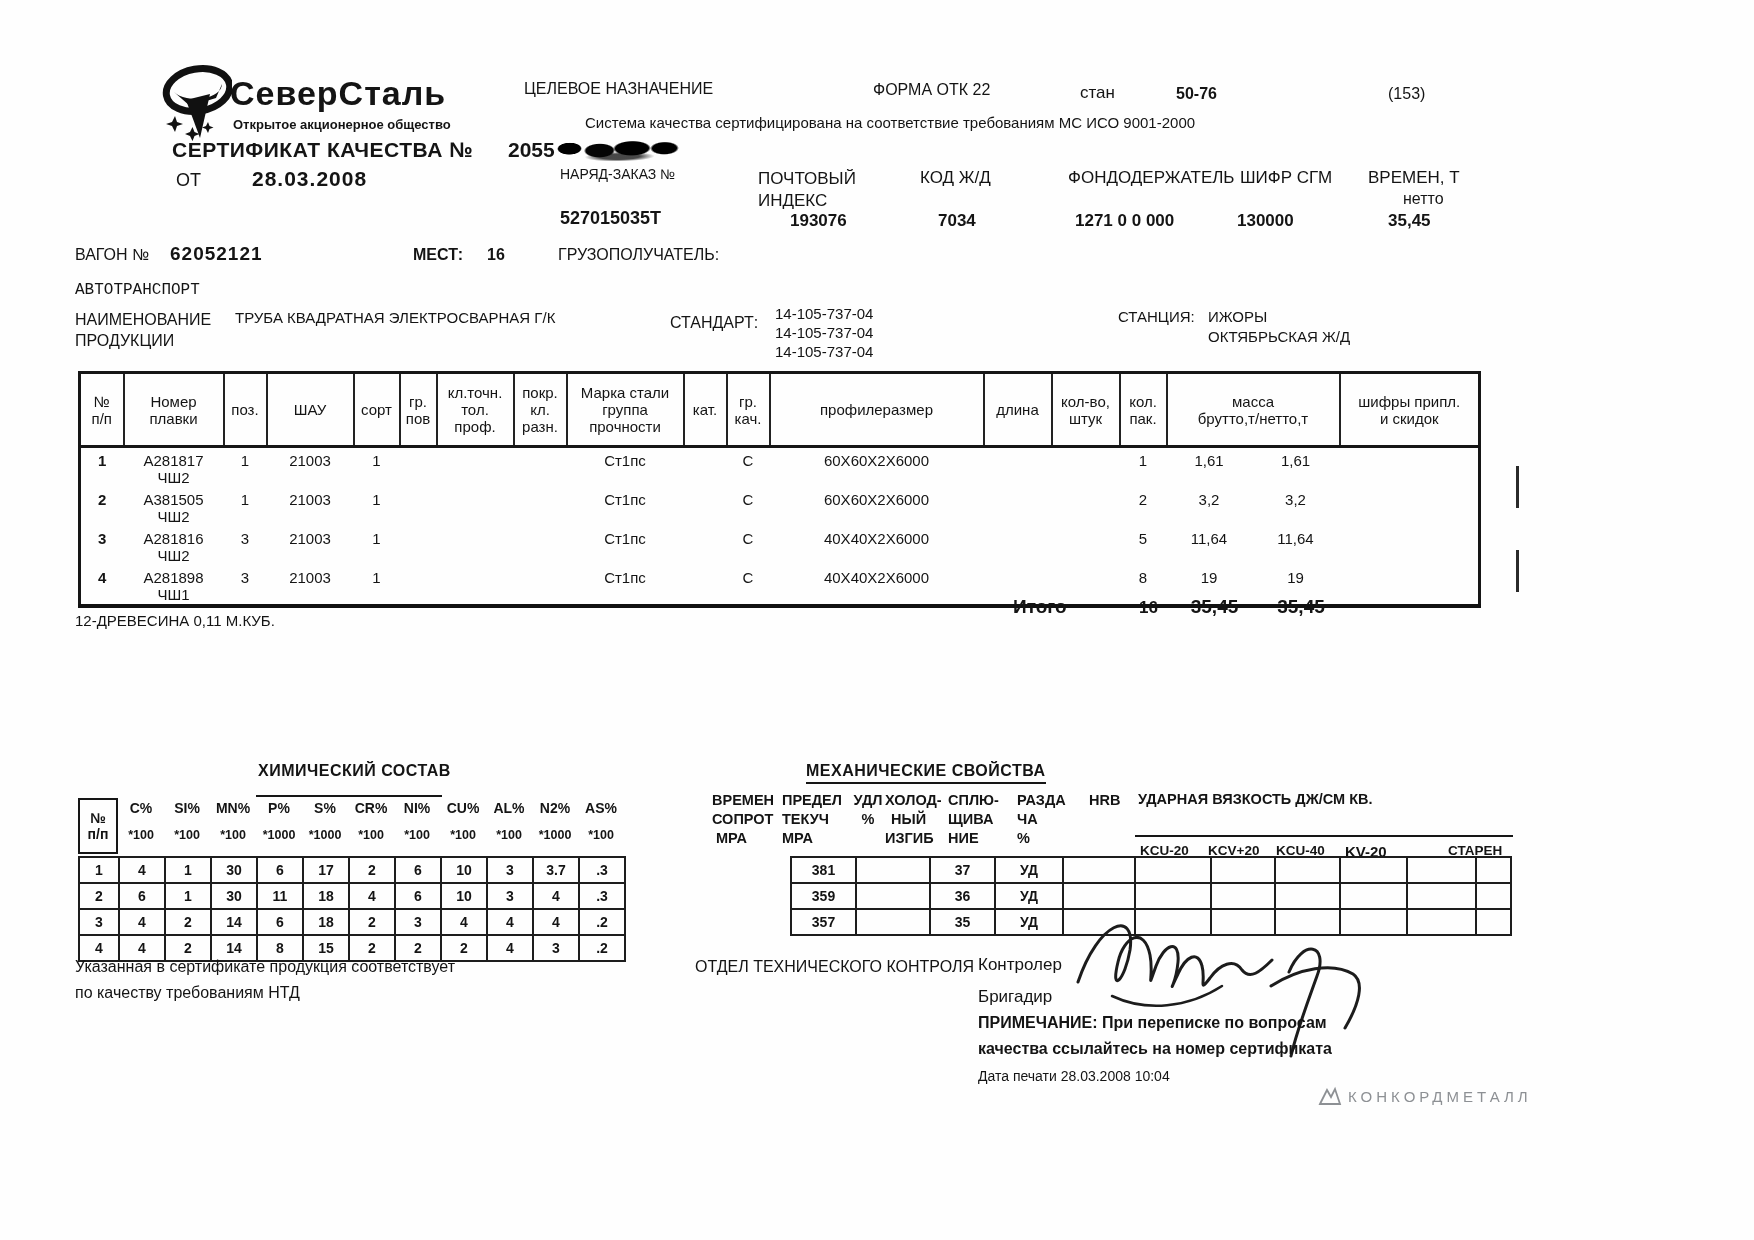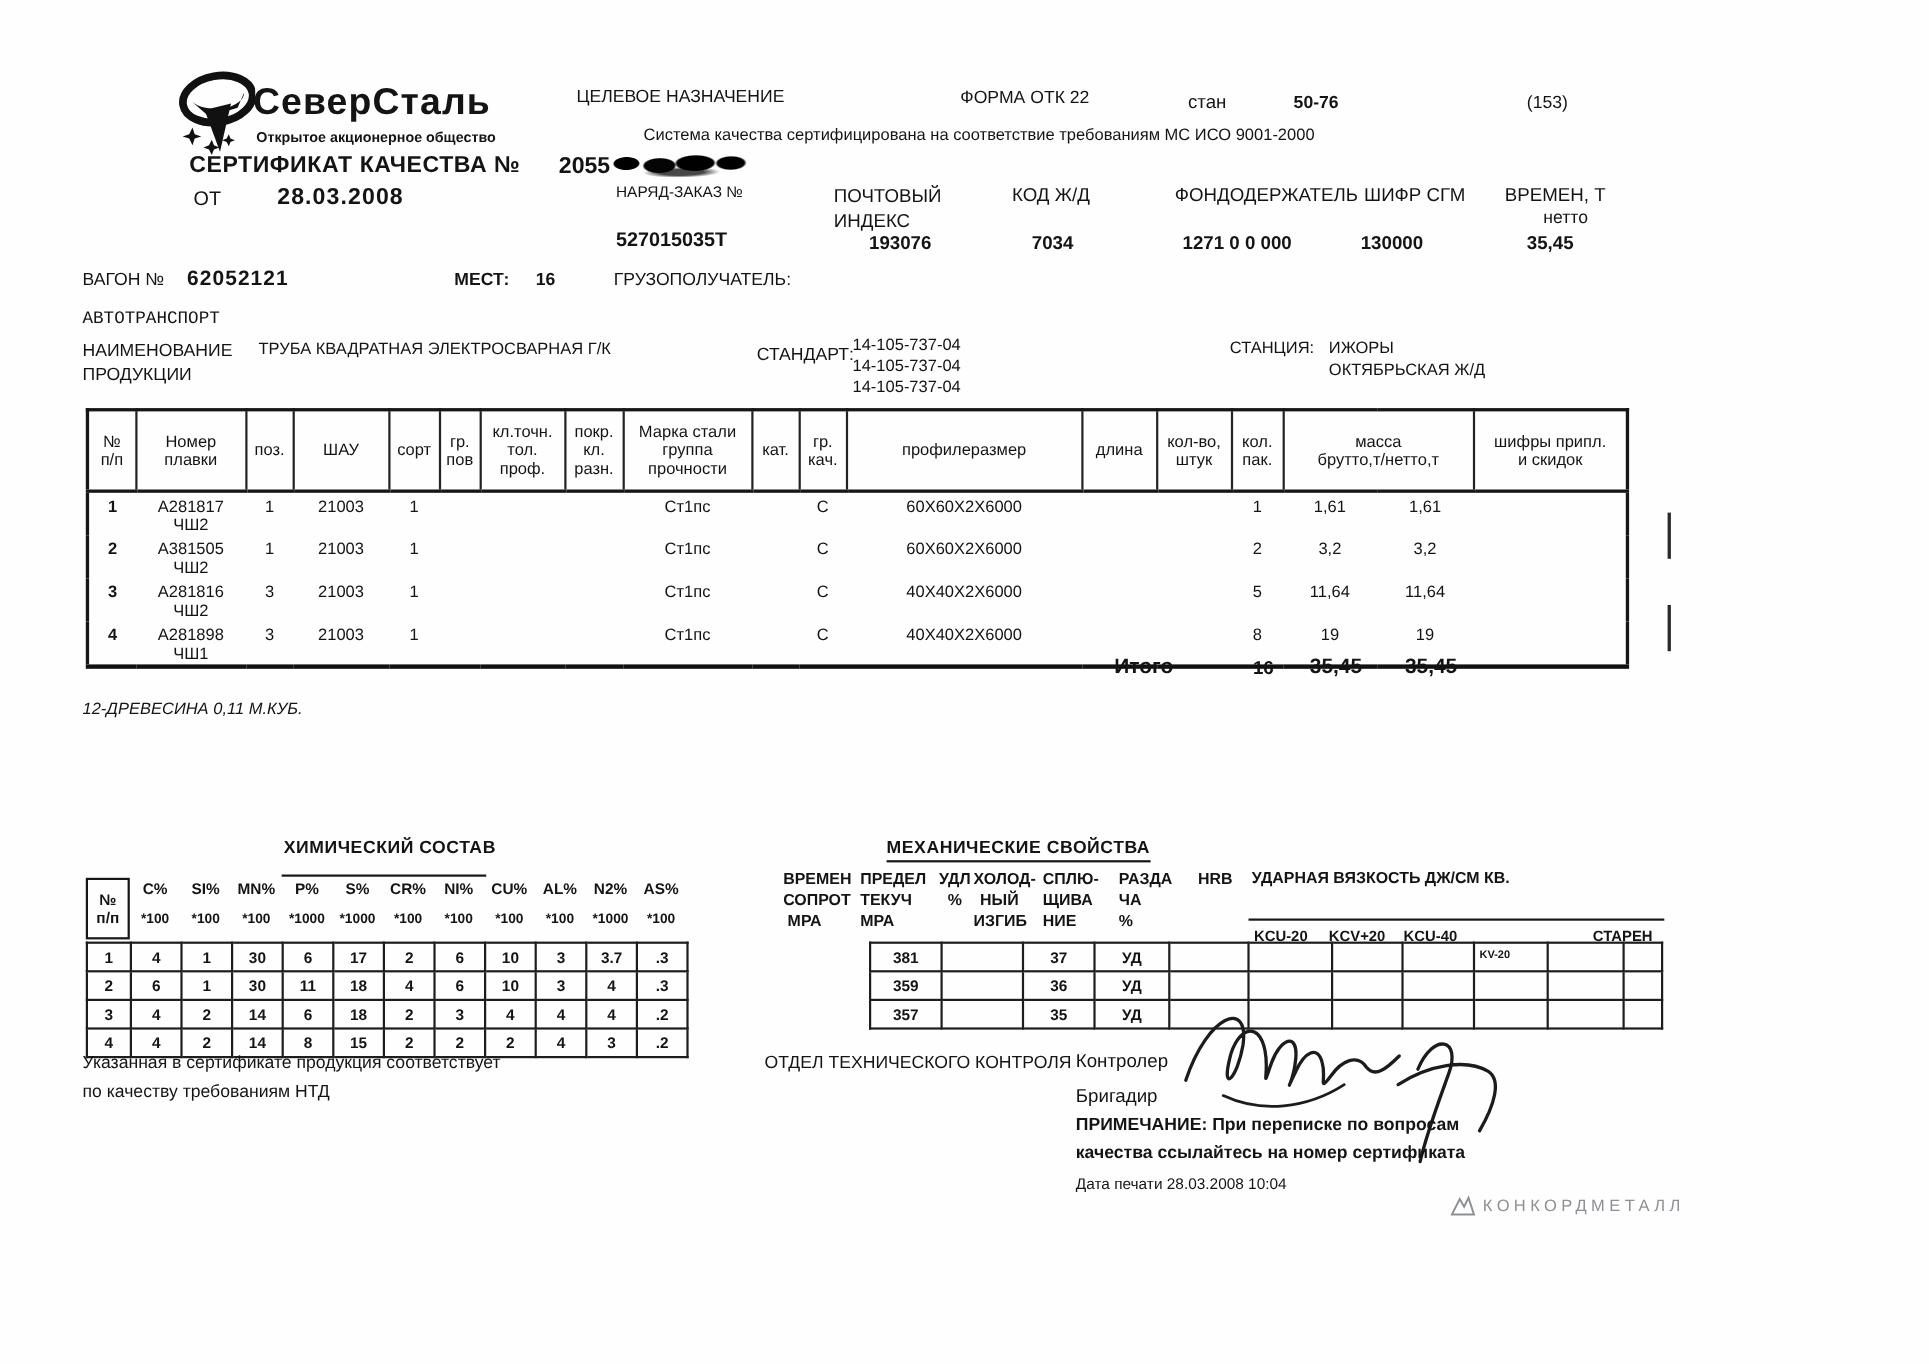--- a/index.html
+++ b/index.html
@@ -84,21 +84,21 @@
 
   <div class="abs t16" style="left:75px;top:246px;">ВАГОН №</div>
   <div class="abs b t19" style="left:170px;top:243px;letter-spacing:1px;">62052121</div>
   <div class="abs b t16" style="left:413px;top:246px;">МЕСТ:</div>
   <div class="abs b t16" style="left:487px;top:246px;">16</div>
   <div class="abs t16" style="left:558px;top:246px;">ГРУЗОПОЛУЧАТЕЛЬ:</div>
   <div class="abs t16" style="left:75px;top:281px;font-family:Liberation Mono, monospace;">АВТОТРАНСПОРТ</div>
   <div class="abs t16 pre" style="left:75px;top:309px;line-height:21px;">НАИМЕНОВАНИЕ
 ПРОДУКЦИИ</div>
   <div class="abs t15" style="left:235px;top:309px;">ТРУБА КВАДРАТНАЯ ЭЛЕКТРОСВАРНАЯ Г/К</div>
-  <div class="abs t16" style="left:688px;top:314px;">СТАНДАРТ:</div>
+  <div class="abs t16" style="left:670px;top:314px;">СТАНДАРТ:</div>
   <div class="abs t15" style="left:775px;top:305px;">14-105-737-04</div>
   <div class="abs t15" style="left:775px;top:324px;">14-105-737-04</div>
   <div class="abs t15" style="left:775px;top:343px;">14-105-737-04</div>
   <div class="abs t15" style="left:1118px;top:308px;">СТАНЦИЯ:</div>
   <div class="abs t15" style="left:1208px;top:308px;">ИЖОРЫ</div>
   <div class="abs t15" style="left:1208px;top:328px;">ОКТЯБРЬСКАЯ Ж/Д</div>
 
   <table class="goods abs" style="left:78px;top:371px;">
     <colgroup>
       <col style="width:44px">
@@ -249,21 +249,21 @@
         <td></td>
       </tr>
     </tbody>
   </table>
 
   <div class="abs b t19" style="left:1013px;top:596px;">Итого</div>
   <div class="abs b t17" style="left:1125px;top:598px;width:47px;text-align:center;">16</div>
   <div class="abs b t19" style="left:1172px;top:596px;width:85px;text-align:center;">35,45</div>
   <div class="abs b t19" style="left:1257px;top:596px;width:88px;text-align:center;">35,45</div>
 
-  <div class="abs t15" style="left:75px;top:636px;font-style:italic;">12-ДРЕВЕСИНА 0,11 М.КУБ.</div>
+  <div class="abs t15" style="left:75px;top:612px;">12-ДРЕВЕСИНА 0,11 М.КУБ.</div>
 
   <div class="abs b t16" style="left:258px;top:762px;letter-spacing:0.5px;">ХИМИЧЕСКИЙ СОСТАВ</div>
   <div class="hline" style="left:256px;top:795px;width:186px;"></div>
 
   <div class="chemHead abs" style="left:78px;top:798px;">
     <div class="numbox pre">№
 п/п</div>
     <div class="el">
         <span class="sym">C%</span>
         <span class="mul">*100</span>
@@ -418,21 +418,21 @@
       <span>%</span>
     </div>
     <div class="abs" style="left:384px;top:0;">
       <span>HRB</span>
     </div>
     <div class="abs b" style="left:433px;top:0;font-size:14.5px;">УДАРНАЯ ВЯЗКОСТЬ ДЖ/СМ КВ.</div>
     <div class="abs" style="left:430px;top:44px;width:378px;height:2px;background:#161616;"></div>
     <div class="abs b" style="left:435px;top:52px;font-size:13.5px;">KCU-20</div>
     <div class="abs b" style="left:503px;top:52px;font-size:13.5px;">KCV+20</div>
     <div class="abs b" style="left:571px;top:52px;font-size:13.5px;">KCU-40</div>
-    <div class="abs b" style="left:640px;top:52px;font-size:10px;margin-top:20px;">KV-20</div>
+    <div class="abs b" style="left:640px;top:52px;font-size:15px;">KV-20</div>
     <div class="abs b" style="left:743px;top:52px;font-size:13.5px;">СТАРЕН</div>
   </div>
 
   <table class="grid abs" style="left:790px;top:856px;width:720px;border:2.5px solid #161616;">
     <colgroup>
         <col style="width:65px">
         <col style="width:74px">
         <col style="width:65px">
         <col style="width:68px">
         <col style="width:72px">

